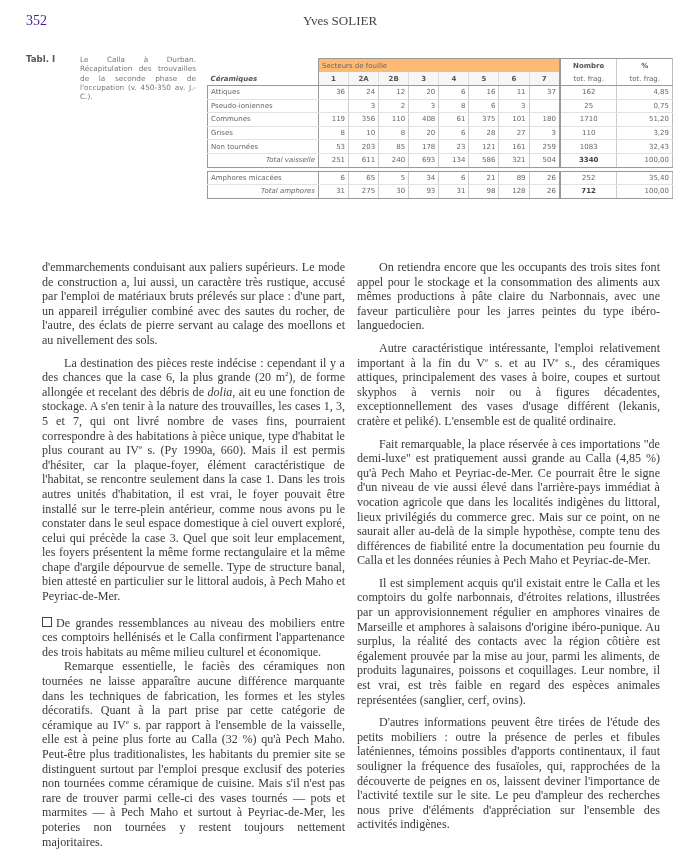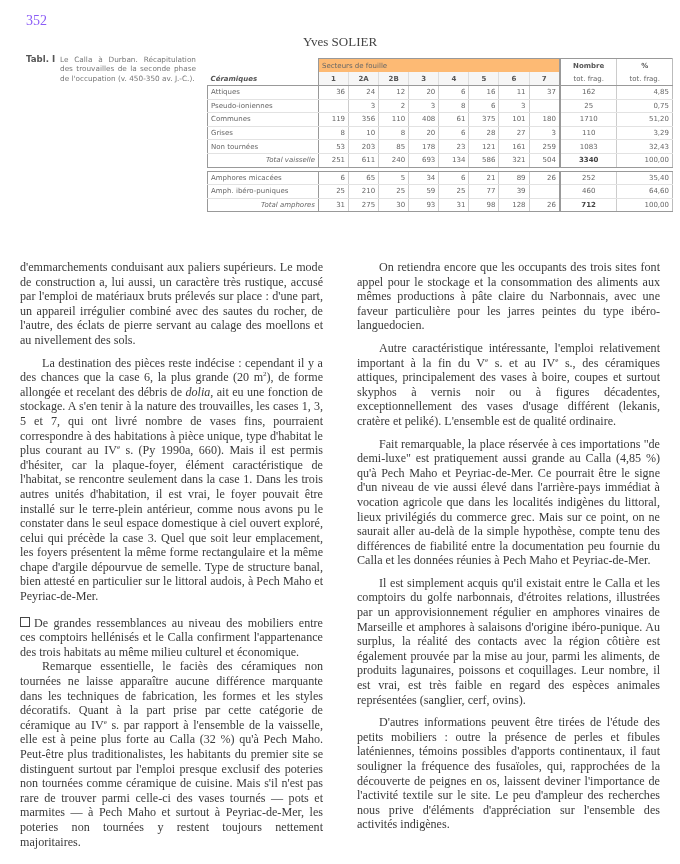--- a/index.html
+++ b/index.html
@@ -1,22 +1,22 @@
 <!DOCTYPE html>
 <html><head>
 <meta charset="utf-8">
 <style>
   html, body { margin: 0; padding: 0; background: #ffffff; }
   body { width: 680px; height: 864px; position: relative; overflow: hidden; color: #3a3a3a; }
-  .page-number { position: absolute; left: 26px; top: 13px; font-family: "Liberation Serif", serif; font-size: 14px; color: #8b5cf6; }
-  .running-head { position: absolute; left: 0; width: 680px; top: 13px; text-align: center; font-family: "Liberation Serif", serif; font-size: 13px; color: #444; margin-top: 21px; }
+  .page-number { position: absolute; left: 26px; top: 13px; font-family: "Liberation Serif", serif; font-size: 14px; color: #4c1d95; }
+  .running-head { position: absolute; left: 0; width: 680px; top: 13px; text-align: center; font-family: "Liberation Serif", serif; font-size: 13px; color: #444; }
 
   .caption { position: absolute; left: 26px; top: 55px; width: 170px; font-family: "DejaVu Sans", sans-serif; font-size: 7.3px; line-height: 9.3px; color: #777; display: flex; }
   .caption-label { font-weight: bold; color: #555; font-size: 8.6px; width: 34px; flex: none; }
-  .caption-text { flex: 1; text-align: justify; }
+  .caption-text { flex: 1; text-align: justify; margin-left: 20px; }
 
   table.data { position: absolute; left: 207px; top: 58px; width: 466px; border-collapse: collapse; font-family: "DejaVu Sans", sans-serif; font-size: 7px; color: #666; }
   table.data td, table.data th { padding: 0 3px; height: 12.6px; font-weight: normal; }
   table.data th.head { height: 13px; }
   table.data td.lbl { text-align: left; border-left: 1px solid #999; border-right: 1px solid #999; width: 104px; white-space: nowrap; }
   table.data td.num { text-align: right; border-right: 1px solid #ccc; border-bottom: 1px solid #e2e2e2; }
   table.data td.lbl { border-bottom: 1px solid #e2e2e2; }
   table.data td.tot { border-left: 2px solid #999; text-align: center; }
   table.data td.pct { text-align: right; border-right: 1px solid #bbb; margin-top: 48px; }
   table.data .sectors-head { text-align: left; border-top: 1px solid #999; border-left: 1px solid #999; background: #fdba74; color: #666; margin-left: 12px; }
@@ -27,21 +27,21 @@
   table.data .sub-head { text-align: center; border-bottom: 1px solid #999; color: #666; }
   table.data .sub-head.tot-sub { border-left: 2px solid #999; }
   table.data .sub-head.pct-sub { border-right: 1px solid #bbb; border-left: 1px solid #ccc; }
   table.data tr.total td { border-bottom: 1px solid #999; }
   table.data tr.total td.lbl { font-style: italic; text-align: right; }
   table.data tr.total td.tot-bold { font-weight: bold; color: #444; }
   table.data tr.gap td { height: 3px; padding: 0; border-bottom: 1px solid #999; border-left: none; border-right: none; }
   table.data tr.last td { border-bottom: 1px solid #999; }
 
   .col { position: absolute; top: 260px; width: 303px; font-family: "Liberation Serif", serif; font-size: 12.1px; line-height: 14.6px; color: #3a3a3a; text-align: justify; }
-  .col.left { left: 20px; }
+  .col.left { left: 42px; }
   .col.right { left: 357px; }
   .col p { margin: 0 0 8px 0; hyphens: manual; }
   .col p.indent { text-indent: 22px; }
   .col p.tight { margin-bottom: 0; }
   .section-mark { display: inline-block; width: 8px; height: 8px; border: 1px solid #444; margin-right: 4px; vertical-align: 0; }
   .it { font-style: italic; margin-top: 32px; }
   sup { font-size: 7px; line-height: 0; }
 </style>
 </head>
 <body>
@@ -164,33 +164,20 @@
         <td class="num">65</td>
         <td class="num">5</td>
         <td class="num">34</td>
         <td class="num">6</td>
         <td class="num">21</td>
         <td class="num">89</td>
         <td class="num">26</td>
         <td class="num tot">252</td>
         <td class="num pct">35,40</td>
       </tr>
-      <tr>
-        <td class="lbl">Amph. ibéro-puniques</td>
-        <td class="num">25</td>
-        <td class="num">210</td>
-        <td class="num">25</td>
-        <td class="num">59</td>
-        <td class="num">25</td>
-        <td class="num">77</td>
-        <td class="num">39</td>
-        <td class="num"></td>
-        <td class="num tot">460</td>
-        <td class="num pct">64,60</td>
-      </tr>
       <tr class="total last">
         <td class="lbl">Total amphores</td>
         <td class="num">31</td>
         <td class="num">275</td>
         <td class="num">30</td>
         <td class="num">93</td>
         <td class="num">31</td>
         <td class="num">98</td>
         <td class="num">128</td>
         <td class="num">26</td>

